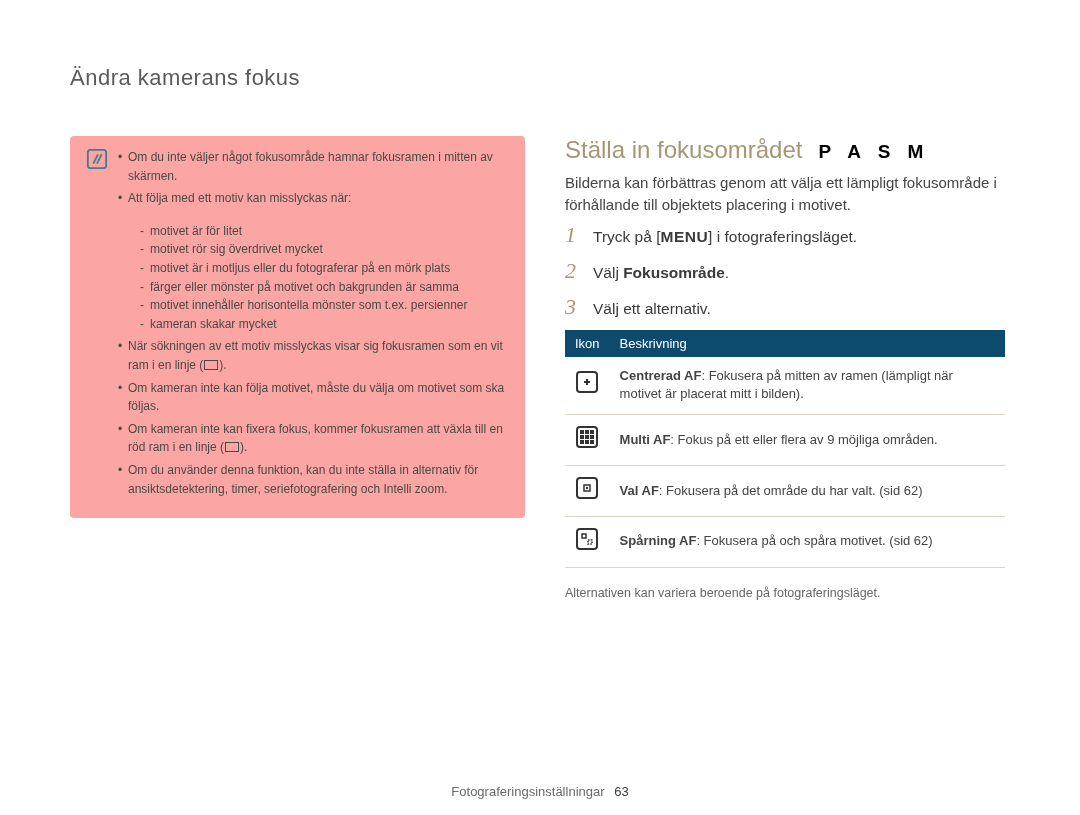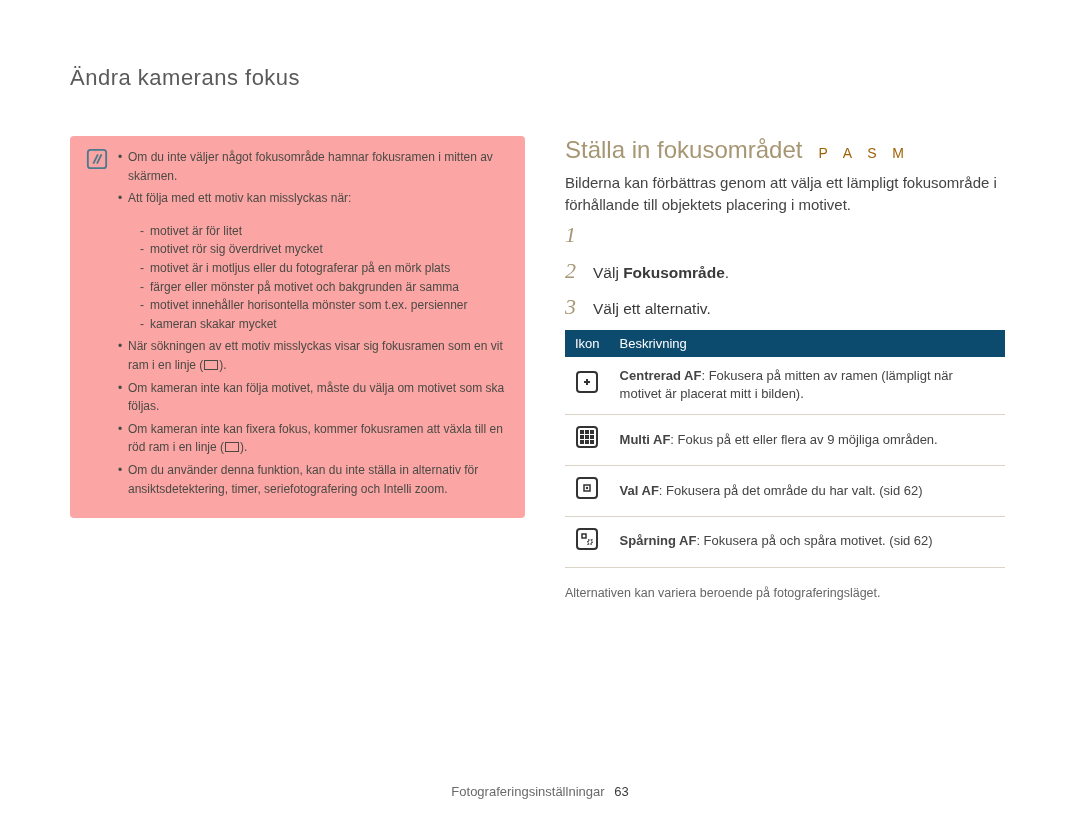--- a/index.html
+++ b/index.html
@@ -14,21 +14,21 @@
   .note-icon svg { width: 22px; height: 22px; }
   .note-list { font-size: 12px; line-height: 1.55; color: #4a4a44; list-style: none; }
   .note-list > li { position: relative; padding-left: 10px; margin-bottom: 4px; }
   .note-list > li::before { content: "•"; position: absolute; left: 0; top: 0; }
   .sub-list { list-style: none; padding-left: 12px; margin-top: 14px; }
   .sub-list > li { position: relative; padding-left: 10px; }
   .sub-list > li::before { content: "-"; position: absolute; left: 0; top: 0; }
   .inline-icon { display: inline-block; width: 14px; height: 10px; border: 1.5px solid #4a4a44; vertical-align: -1px; margin: 0 1px; }
   .section-head { display: flex; align-items: baseline; gap: 16px; margin-bottom: 8px; }
   .section-title { font-size: 24px; font-weight: 400; color: #a79673; }
-  .section-modes { font-size: 14px; letter-spacing: 6px; color: #a16207; font-weight: 400; }
+  .section-modes { font-size: 19px; letter-spacing: 6px; color: #000000; font-weight: 700; }
   .section-intro { font-size: 15px; line-height: 1.45; color: #444; margin-bottom: 6px; }
   .steps { list-style: none; }
   .steps li { display: flex; gap: 10px; margin-bottom: 10px; align-items: baseline; }
   .step-num { font-size: 22px; color: #a79673; font-style: italic; font-family: Georgia, 'Times New Roman', serif; min-width: 18px; }
   .step-text { font-size: 15.5px; color: #3a3a3a; line-height: 1.4; }
   .menu-glyph { font-weight: 700; letter-spacing: 0.5px; }
   .tbl { width: 100%; border-collapse: collapse; margin-top: 10px; font-size: 13px; }
   .tbl th { background: #0c4a6e; color: #fff; font-weight: 400; text-align: left; padding: 6px 10px; }
   .tbl td { padding: 10px 10px; border-bottom: 1px solid #d9d4c6; color: #444; line-height: 1.45; vertical-align: middle; }
   .tbl td.icon-cell { width: 42px; text-align: center; }
@@ -81,20 +81,23 @@
     <div class="col-right">
       <div class="section-head">
         <h2 class="section-title">Ställa in fokusområdet</h2>
         <span class="section-modes">P A S M</span>
       </div>
       <p class="section-intro">Bilderna kan förbättras genom att välja ett lämpligt fokusområde i förhållande till objektets placering i motivet.</p>
 
       <ul class="steps">
         <li>
           <span class="step-num">1</span>
+          <span class="step-text">
+            <span>Tryck på [</span><span class="menu-glyph">MENU</span><span>] i fotograferingsläget.</span>
+          </span>
         </li>
         <li>
           <span class="step-num">2</span>
           <span class="step-text">
             <span>Välj </span><b>Fokusområde</b><span>.</span>
           </span>
         </li>
         <li>
           <span class="step-num">3</span>
           <span class="step-text">Välj ett alternativ.</span>

